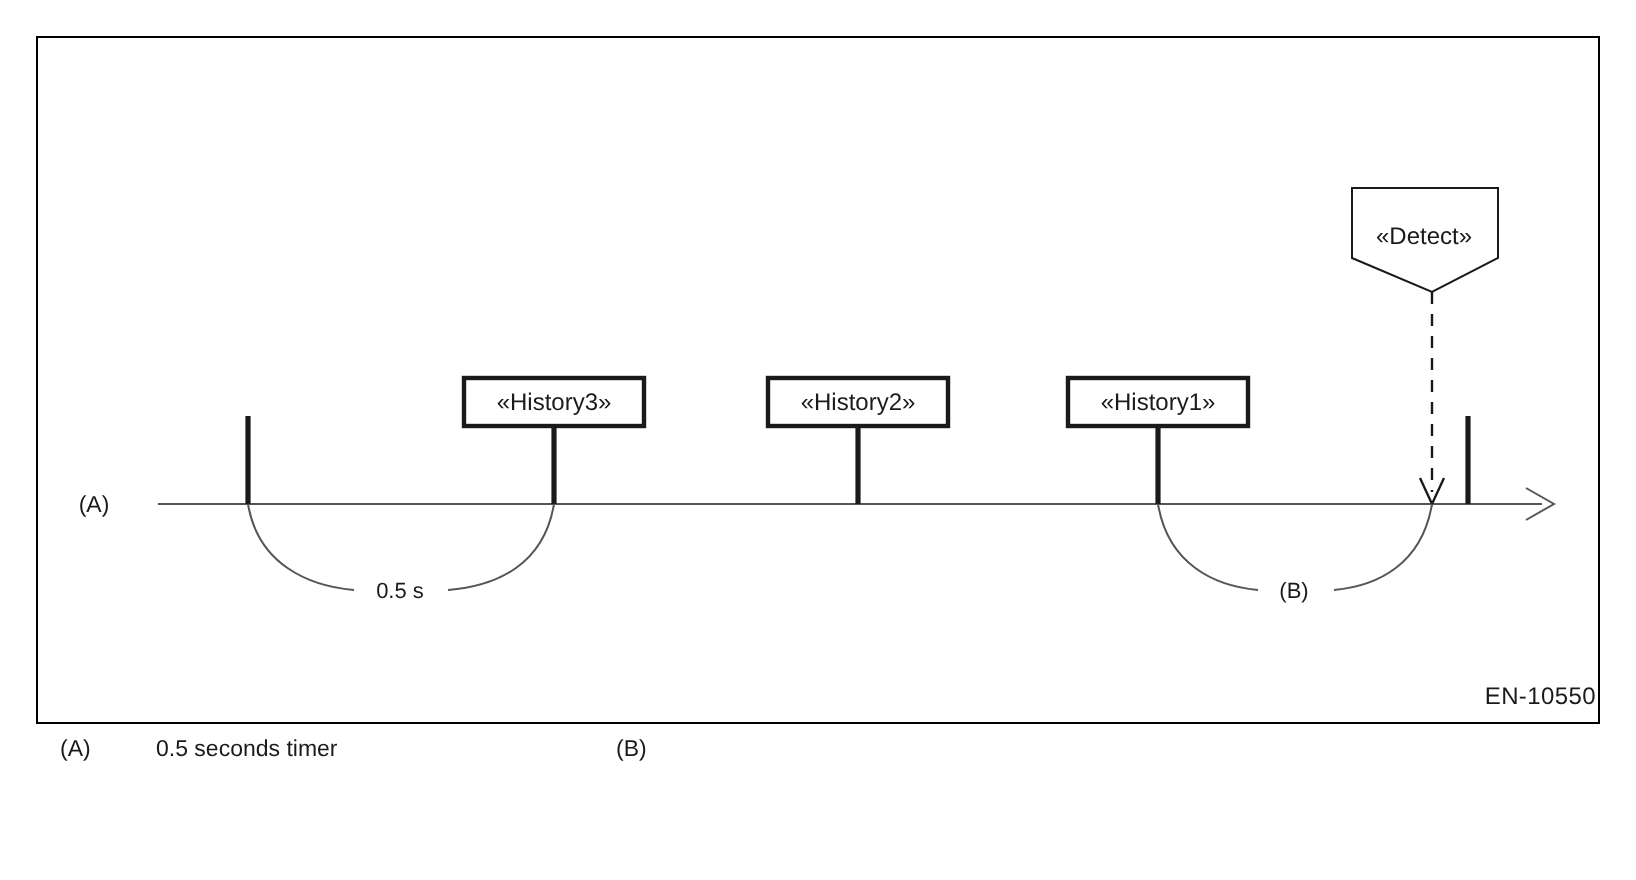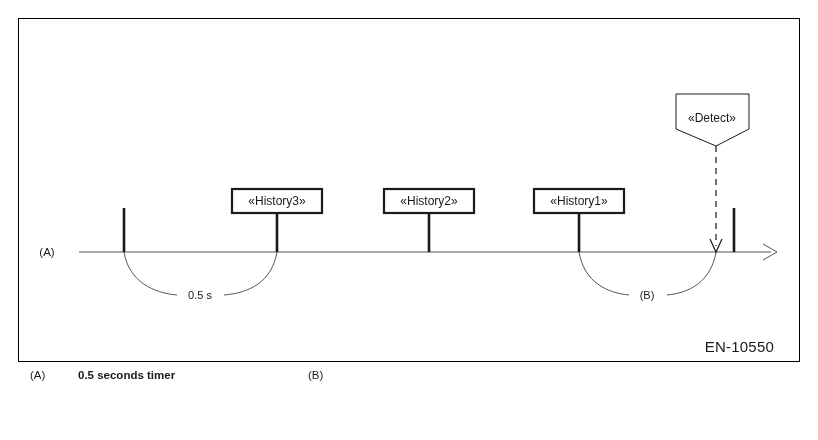--- a/index.html
+++ b/index.html
@@ -34,23 +34,23 @@
   }
   .figure-svg {
     position: absolute;
     left: 0; top: 0;
     width: 782px;
     height: 344px;
     display: block;
   }
   .fig-code {
     position: absolute;
-    right: 25px;
+    right: 1px;
     bottom: 6px;
-    font-size: 15px;
+    font-size: 12px;
     letter-spacing: 0.2px;
     color: #1a1a1a;
     white-space: nowrap;
   }
   
   .captions {
     position: absolute;
     left: 18px;
     top: 368px;
     width: 782px;
@@ -65,21 +65,20 @@
   .caption .tag {
     position: absolute;
     left: 0;
     top: 0;
     width: 30px;
   }
   .caption .body {
     display: block;
     margin-left: 48px;
     white-space: pre-line;
-    font-weight: bold;
   }
   #caption-a { left: 12px; top: 0px; width: 260px; }
   #caption-b { left: 290px; top: 0px; width: 330px; }
 
   
   text {
     font-family: "Liberation Sans", sans-serif;
     fill: #1a1a1a;
   }
   .node-label { font-size: 12px; }

